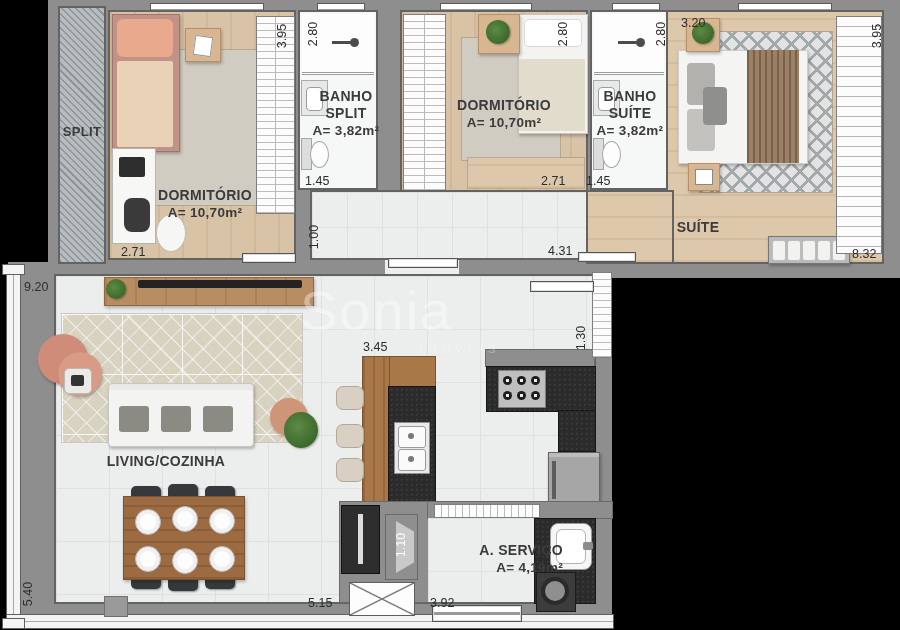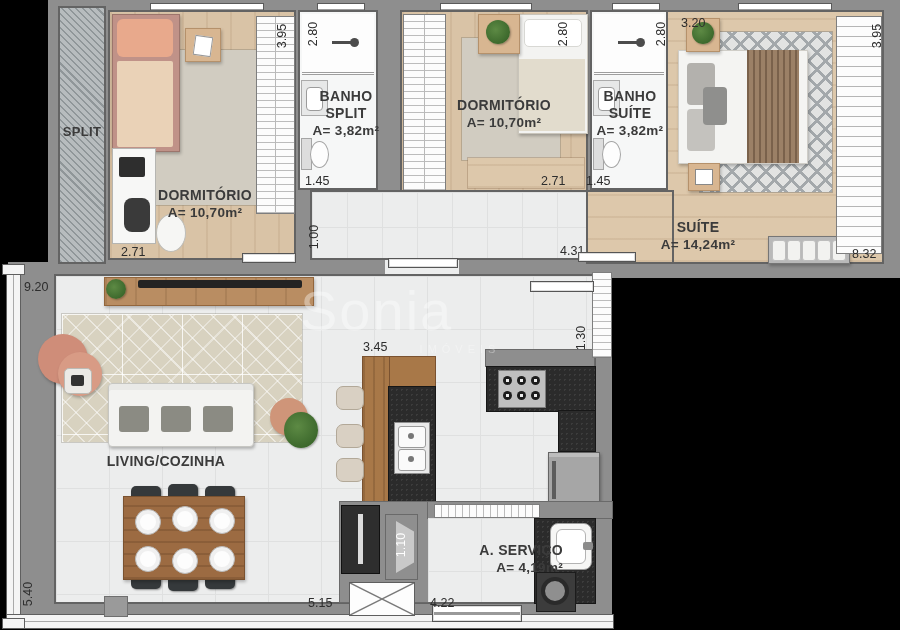--- a/index.html
+++ b/index.html
@@ -160,29 +160,28 @@
   <div class="a furn" style="left:768px;top:236px;width:80px;height:26px;background:#b9b9b9;border:1px solid #767676;">
     <div class="a" style="left:3px;top:3px;width:12px;height:19px;background:#f2f2f0;border:1px solid #bdbdbd;border-radius:3px;"></div>
     <div class="a" style="left:18px;top:3px;width:12px;height:19px;background:#f2f2f0;border:1px solid #bdbdbd;border-radius:3px;"></div>
     <div class="a" style="left:33px;top:3px;width:12px;height:19px;background:#f2f2f0;border:1px solid #bdbdbd;border-radius:3px;"></div>
     <div class="a" style="left:48px;top:3px;width:12px;height:19px;background:#f2f2f0;border:1px solid #bdbdbd;border-radius:3px;"></div>
     <div class="a" style="left:63px;top:3px;width:12px;height:19px;background:#f2f2f0;border:1px solid #bdbdbd;border-radius:3px;"></div>
   </div>
   <div class="a ladder-v" style="left:836px;top:16px;width:44px;height:236px;background-image:linear-gradient(90deg,transparent 0 49%,#b9b9b9 49% 51%,transparent 51%),repeating-linear-gradient(180deg,transparent 0 9px,#b5b5b5 9px 10px);"></div>
   <div class="a lbl" style="left:628px;top:219px;width:140px;">
     <div>SUÍTE</div>
-    <div class="area">A= 14,24m²</div>
   </div>
   <div class="a dim" style="left:681px;top:16px;">3.20</div>
   <div class="a dim vdim" style="left:857px;top:29px;">3.95</div>
   <div class="a dim" style="left:852px;top:247px;">8.32</div>
 
   <div class="a tile room" style="left:312px;top:192px;width:274px;height:66px;background-size:35px 35px;"></div>
   <div class="a dim vdim" style="left:294px;top:230px;">1.00</div>
-  <div class="a dim" style="left:560px;top:244px;">4.31</div>
+  <div class="a dim" style="left:548px;top:244px;">4.31</div>
 
   <div class="a door" style="left:242px;top:253px;width:52px;height:8px;"></div>
   <div class="a door" style="left:578px;top:252px;width:56px;height:8px;"></div>
   <div class="a tile" style="left:385px;top:260px;width:74px;height:18px;background-image:none;"></div>
   <div class="a door" style="left:388px;top:258px;width:68px;height:8px;"></div>
 
   <div class="a tile room" style="left:56px;top:276px;width:538px;height:326px;"></div>
   <div class="a furn" style="left:104px;top:277px;width:208px;height:27px;background:#b98d62;background-image:repeating-linear-gradient(90deg,rgba(90,60,30,.15) 0 2px,transparent 2px 30px);border:1px solid #93663c;"></div>
   <div class="a" style="left:138px;top:280px;width:164px;height:8px;background:#232323;border-radius:2px;"></div>
   <div class="a plant" style="left:106px;top:279px;width:20px;height:20px;"></div>
@@ -274,21 +273,21 @@
     <div class="a" style="left:32px;top:18px;width:10px;height:8px;background:#8b8b8b;border-radius:2px;"></div>
   </div>
   <div class="a" style="left:536px;top:572px;width:38px;height:38px;background:#3c3c3c;border:1px solid #1c1c1c;">
     <div class="a" style="left:4px;top:4px;width:28px;height:28px;border-radius:50%;background:#8f8f8f;border:4px solid #2a2a2a;box-sizing:border-box;"></div>
   </div>
   <div class="a lbl" style="left:423px;top:542px;width:140px;text-align:right;">
     <div>A. SERVIÇO</div>
     <div class="area">A= 4,19m²</div>
   </div>
   <div class="a door" style="left:432px;top:605px;width:88px;height:15px;background-image:linear-gradient(180deg,transparent 40%,#999 40% 60%,transparent 60%);"></div>
-  <div class="a dim" style="left:430px;top:596px;">4.22</div>
+  <div class="a dim" style="left:430px;top:596px;">3.92</div>
 
   <div class="a door" style="left:530px;top:281px;width:62px;height:9px;"></div>
   <div class="a dim" style="left:24px;top:280px;">9.20</div>
   <div class="a dim vdim" style="left:8px;top:587px;">5.40</div>
   <div class="a dim" style="left:308px;top:596px;">5.15</div>
 
   <div class="a" style="left:300px;top:278px;width:320px;pointer-events:none;">
     <div class="wm">Sonia</div>
     <div class="wm-tag">IMÓVEIS</div>
   </div>

